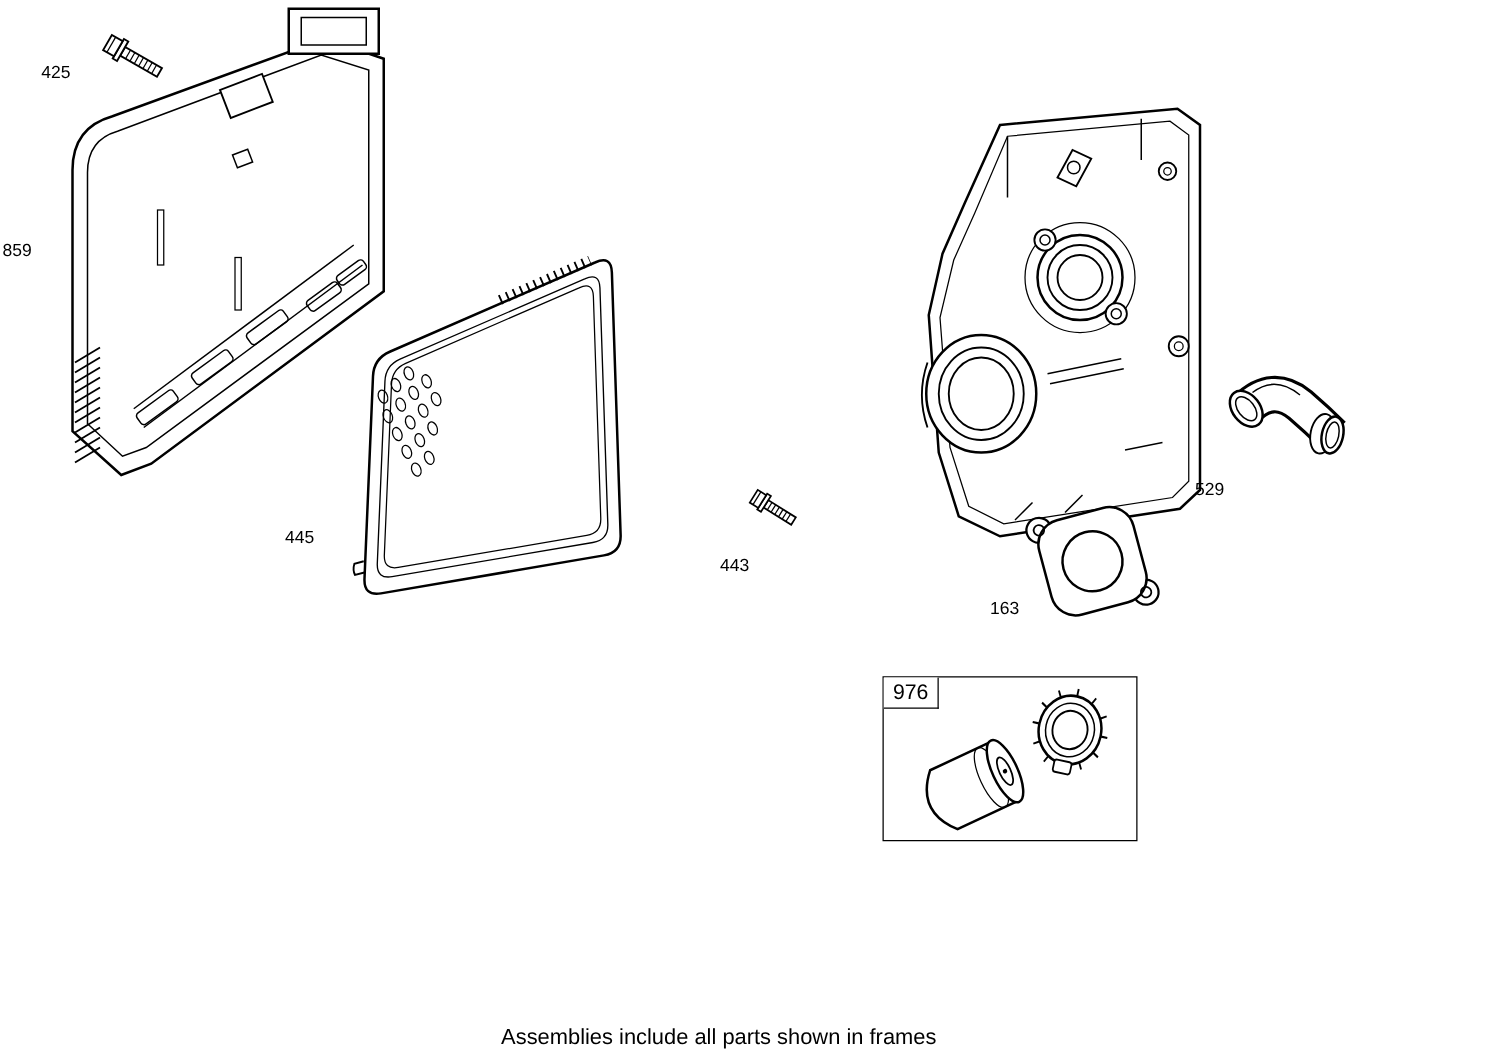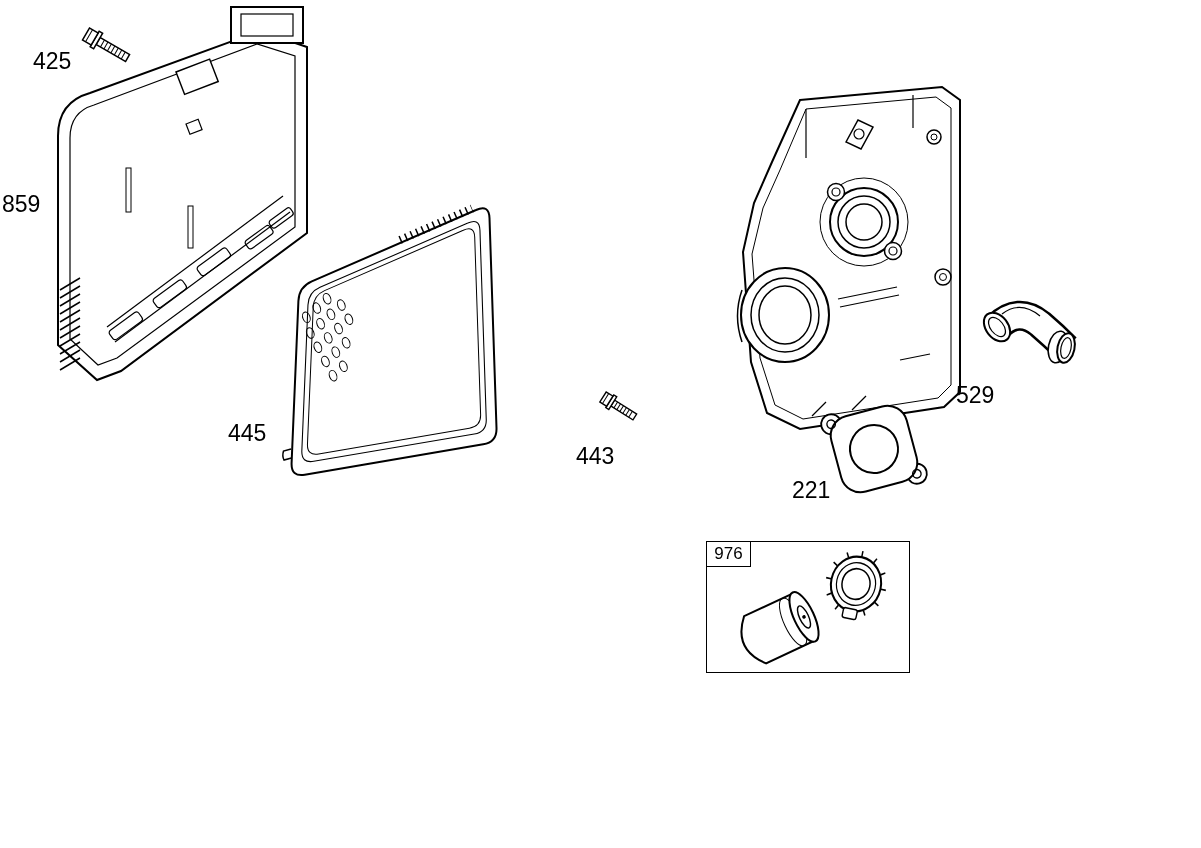--- a/index.html
+++ b/index.html
@@ -1,20 +1,20 @@
 <!DOCTYPE html>
 <html><head>
 <meta charset="utf-8">
 <style>
   html,body{margin:0;padding:0;background:#ffffff;}
   body{font-family:"Liberation Sans", sans-serif;color:#000;}
   .canvas{position:relative;width:1201px;height:848px;background:#fff;overflow:hidden;}
   .frame{position:absolute;border:1.6px solid #000;background:transparent;box-sizing:border-box;}
   .frame-tag{position:absolute;left:0;top:0;min-width:46px;height:26px;border-right:1.6px solid #000;border-bottom:1.6px solid #000;display:flex;align-items:center;justify-content:center;font-size:17px;padding:0 4px;box-sizing:border-box;background:#fff;}
-  .part-label{position:absolute;font-size:23px;line-height:1;white-space:nowrap;}
+  .part-label{position:absolute;font-size:14px;line-height:1;white-space:nowrap;}
   .caption{position:absolute;left:0;top:819px;width:1150px;text-align:center;font-size:17.5px;}
   svg.art{position:absolute;left:0;top:0;pointer-events:none;}
 </style>
 </head>
 <body>
 
 <div class="canvas">
 
   <div class="frame" style="left:706px;top:541px;width:204px;height:132px;border-width:1.4px;">
     <div class="frame-tag" style="height:25px;min-width:44px;border-width:1.4px;">976</div>
@@ -200,15 +200,16 @@
       </g>
       <rect x="-7" y="23" width="14" height="9" rx="2" fill="#fff" stroke-width="1.4"></rect>
     </g>
   </svg>
 
   <div class="part-label" style="left:33px;top:50px;">425</div>
   <div class="part-label" style="left:2px;top:193px;">859</div>
   <div class="part-label" style="left:228px;top:422px;">445</div>
   <div class="part-label" style="left:576px;top:445px;">443</div>
   <div class="part-label" style="left:956px;top:384px;">529</div>
-  <div class="part-label" style="left:792px;top:479px;">221</div>
-
+  <div class="part-label" style="left:792px;top:479px;">163</div>
+
+  <div class="caption">Assemblies include all parts shown in frames</div>
 </div>
 
 </body></html>

